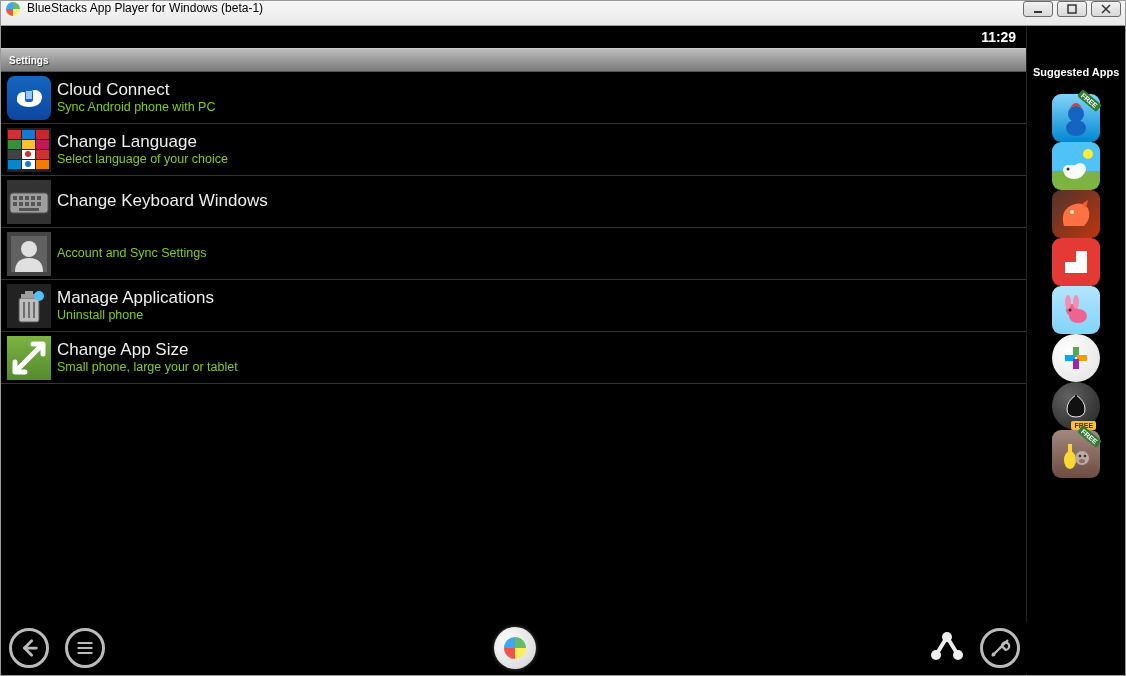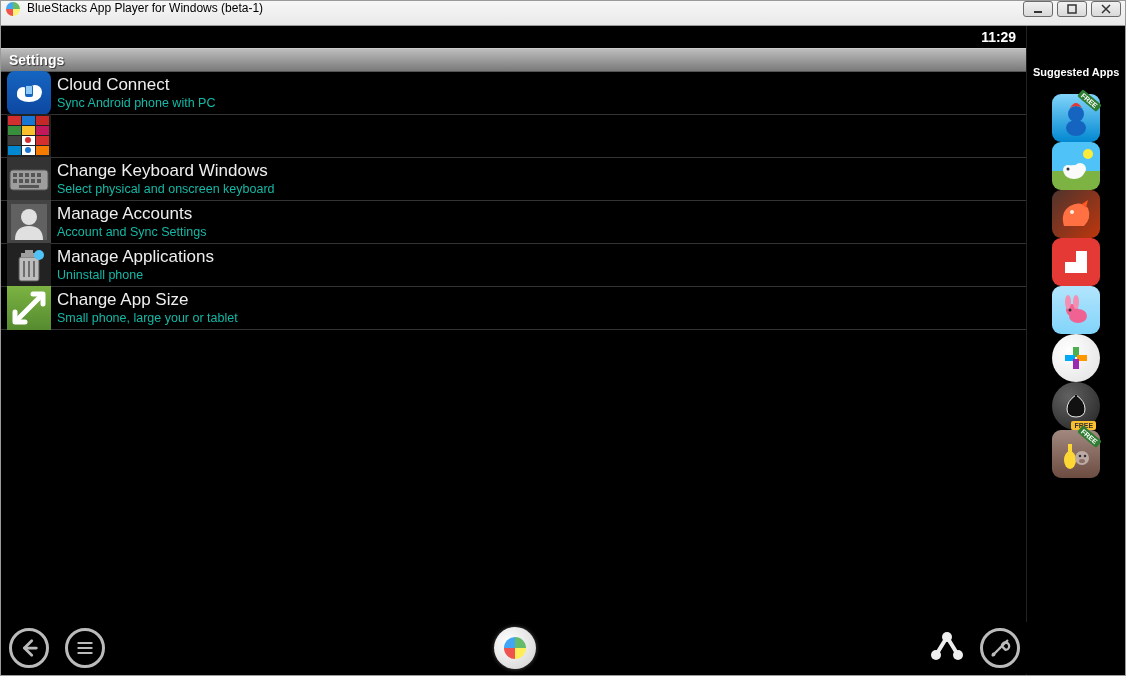--- a/index.html
+++ b/index.html
@@ -53,44 +53,44 @@
     color: #fff;
     display: flex; align-items: center; justify-content: flex-end;
     padding: 0 10px;
     font-size: 14px; font-weight: 600;
   }
   .settings-header {
     height: 24px;
     background: linear-gradient(#bdbdbd, #7a7a7a);
     color: #fff;
     font-weight: 700;
-    font-size: 14px;
+    font-size: 10px;
     display: flex; align-items: center;
     padding: 0 8px;
     text-shadow: 1px 1px 1px #333;
     border-top: 1px solid #ccc;
     border-bottom: 1px solid #555;
   }
 
   .settings-list { flex: 1; background: #000; }
   .settings-item {
-    height: 43px;
+    height: 52px;
     display: flex; align-items: center;
     border-bottom: 1px solid #333;
     padding: 15px 6px;
   }
   .settings-item .icon-box {
     width: 44px; height: 44px;
     margin-right: 6px;
     display: flex; align-items: center; justify-content: center;
     flex-shrink: 0;
   }
   .settings-item .text-box { display: flex; flex-direction: column; }
   .settings-item .title-text { color: #eee; font-size: 17px; line-height: 1.2; }
-  .settings-item .sub-text { color: #14b8a6; font-size: 12.5px; line-height: 1.2; }
+  .settings-item .sub-text { color: #84cc16; font-size: 12.5px; line-height: 1.2; }
 
   
   .bottom-bar {
     position: absolute;
     left: 0; bottom: 0;
     width: 1027px; height: 52px;
     background: #000;
     display: flex; align-items: center;
     padding: 0 8px;
   }
@@ -231,20 +231,24 @@
             <rect x="1" y="22" width="13" height="9" fill="#424242"></rect>
             <rect x="15" y="22" width="13" height="9" fill="#fff"></rect>
             <circle cx="21" cy="26" r="3" fill="#d32f2f"></circle>
             <rect x="29" y="22" width="13" height="9" fill="#d32f2f"></rect>
             <rect x="1" y="32" width="13" height="9" fill="#0288d1"></rect>
             <rect x="15" y="32" width="13" height="9" fill="#fff"></rect>
             <circle cx="21" cy="36" r="3" fill="#1976d2"></circle>
             <rect x="29" y="32" width="13" height="9" fill="#f57c00"></rect>
           </svg>
         </div>
+        <div class="text-box">
+          <span class="title-text">Change Language</span>
+          <span class="sub-text">Select language of your choice</span>
+        </div>
       </div>
 
       <div class="settings-item">
         <div class="icon-box ic-keyboard">
           <svg width="40" height="30" viewBox="0 0 40 30">
             <rect x="1" y="6" width="38" height="20" rx="3" fill="#9e9e9e" stroke="#555"></rect>
             <g fill="#555">
               <rect x="4" y="9" width="4" height="4"></rect>
                 <rect x="10" y="9" width="4" height="4"></rect>
                 <rect x="16" y="9" width="4" height="4"></rect>
@@ -254,34 +258,32 @@
                 <rect x="10" y="15" width="4" height="4"></rect>
                 <rect x="16" y="15" width="4" height="4"></rect>
                 <rect x="22" y="15" width="4" height="4"></rect>
                 <rect x="28" y="15" width="4" height="4"></rect>
               <rect x="10" y="21" width="20" height="3"></rect>
             </g>
           </svg>
         </div>
         <div class="text-box">
           <span class="title-text">Change Keyboard Windows</span>
-          <span class="sub-text">Select physical and onscreen keyboard</span>
         </div>
       </div>
 
       <div class="settings-item">
         <div class="icon-box ic-accounts">
           <svg width="40" height="40" viewBox="0 0 40 40">
             <rect x="2" y="2" width="36" height="36" fill="#616161"></rect>
             <circle cx="20" cy="15" r="8" fill="#e0e0e0"></circle>
             <path d="M6 38 Q6 24 20 24 Q34 24 34 38 Z" fill="#e0e0e0"></path>
           </svg>
         </div>
         <div class="text-box">
-          <span class="title-text">Manage Accounts</span>
           <span class="sub-text">Account and Sync Settings</span>
         </div>
       </div>
 
       <div class="settings-item">
         <div class="icon-box ic-apps">
           <svg width="40" height="40" viewBox="0 0 40 40">
             <rect x="10" y="12" width="20" height="24" rx="2" fill="#bdbdbd" stroke="#555"></rect>
             <rect x="12" y="8" width="16" height="4" fill="#9e9e9e"></rect>
             <rect x="16" y="5" width="8" height="3" fill="#9e9e9e"></rect>

